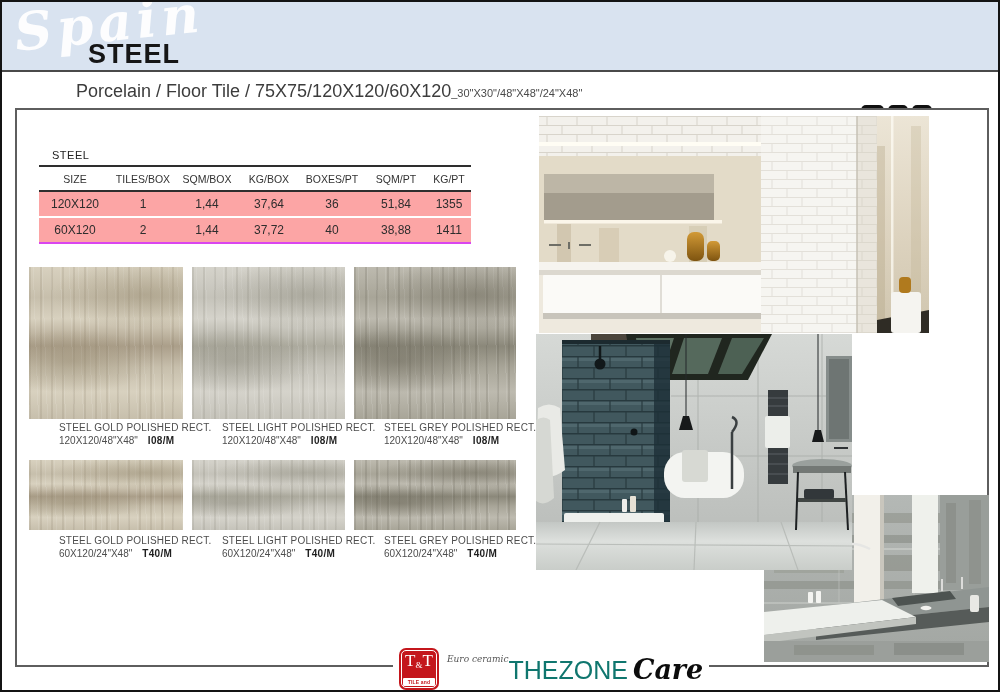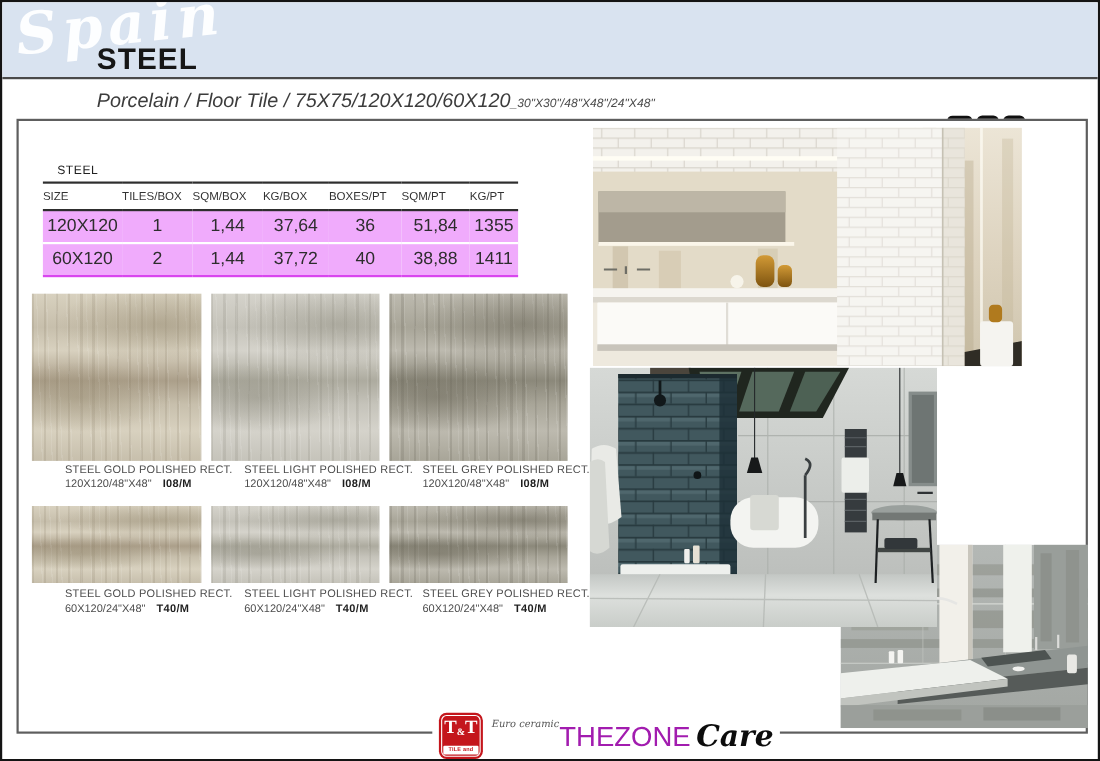--- a/index.html
+++ b/index.html
@@ -18,23 +18,22 @@
     position:absolute; left:12px; top:-10px;
     font-family:"DejaVu Serif", serif; font-style:italic; font-weight:bold;
     font-size:52px; color:#ffffff; letter-spacing:5px;
     transform:rotate(-6deg); opacity:.95; white-space:nowrap;
   }
   .steel-title {
     position:absolute; left:86px; top:37px; font-size:27px; color:#161616;
     font-weight:600; letter-spacing:1px;
   }
   .subtitle {
-    position:absolute; left:86px; top:79px; font-size:18px; color:#3c3c3c;
+    position:absolute; left:74px; top:79px; font-size:18px; color:#3c3c3c;
     white-space:nowrap;
-    font-style:italic;
   }
   .subtitle .small { font-size:11px; color:#4a4a4a; }
 
   .badges { position:absolute; right:36px; top:81px; display:flex; gap:4px; align-items:center; }
   .badge {
     height:20px; min-width:20px; background:#101010; color:#fff; border-radius:5px;
     display:flex; align-items:center; justify-content:center;
     font-size:11px; font-weight:bold; box-sizing:border-box;
   }
   .badge.wide { min-width:26px; font-size:16px; border-radius:6px;margin-top:44px; }
@@ -47,24 +46,24 @@
     border:2px solid #5e5e5e; background:#fff; box-sizing:border-box;
   }
 
   
   .tbl-title { position:absolute; left:35px; top:39px; font-size:11px; color:#222; letter-spacing:.5px; }
   .spec-table {
     position:absolute; left:22px; top:55px; border-collapse:collapse; table-layout:fixed; width:432px;
   }
   .spec-table th {
     border-top:2px solid #2e2e2e; border-bottom:2px solid #2e2e2e;
-    font-weight:normal; font-size:10.5px; color:#333; padding:6px 0 5px; text-align:left;
+    font-weight:normal; font-size:10.5px; color:#333; padding:6px 0 5px; text-align:center;
   }
   .spec-table td {
-    background:#f0abfc; font-size:16px; color:#2d2d2d; text-align:center;
+    background:#fca5a5; font-size:12px; color:#2d2d2d; text-align:center;
     padding:5px 0; border-bottom:2px solid #ffffff;
   }
   .spec-table tr:last-child td { border-bottom:2px solid #d946ef; }
 
   
   .swatch {
     position:absolute;
     background-image:
       radial-gradient(ellipse 70% 28% at 28% 62%, var(--c-blotch) 0%, transparent 75%),
       radial-gradient(ellipse 80% 30% at 75% 18%, var(--c-blotch) 0%, transparent 75%),
@@ -92,32 +91,32 @@
     position:absolute; left:391px; top:644px; height:46px; background:#ffffff;
     display:flex; align-items:center; gap:6px; z-index:10; padding:0 6px;
   }
   .tt-badge {
     position:relative; width:40px; height:42px; background:#c4161c;
     border-radius:7px; flex:0 0 auto;
   }
   .tt-badge .inner-frame { position:absolute; inset:2px; border:1px solid #fff; border-radius:5px; }
   .tt-text {
     position:absolute; top:4px; left:0; width:100%; text-align:center; color:#fff;
-    font-family:"Liberation Serif", serif; font-weight:bold; font-size:17px; line-height:18px;
+    font-family:"Liberation Serif", serif; font-weight:normal; font-size:17px; line-height:18px;
   }
   .tt-text .amp { font-size:9px; vertical-align:-2px; }
   .tt-strip {
     position:absolute; left:4px; right:4px; bottom:4px; height:8px; background:#fff;
     color:#c4161c; font-size:5px; font-weight:bold; text-align:center; line-height:8px;
     border-radius:1px; overflow:hidden; letter-spacing:.2px;
   }
   .brand { display:flex; flex-direction:row; }
   .brand-small { font-family:"DejaVu Serif", serif; font-style:italic; font-size:9px; color:#555; margin-left:2px; }
   .brand-row { display:flex; align-items:baseline; gap:5px; }
-  .brand-main { font-size:25px; color:#a21caf; letter-spacing:0; }
+  .brand-main { font-size:25px; color:#0f766e; letter-spacing:0; }
   .brand-script { font-family:"DejaVu Serif", serif; font-style:italic; font-weight:bold; font-size:27px; color:#0c0c0c; }
 </style>
 </head>
 <body>
 
 <div class="page">
 
   <div class="topband">
     <div class="spain">Spain</div>
     <div class="steel-title">STEEL</div>

